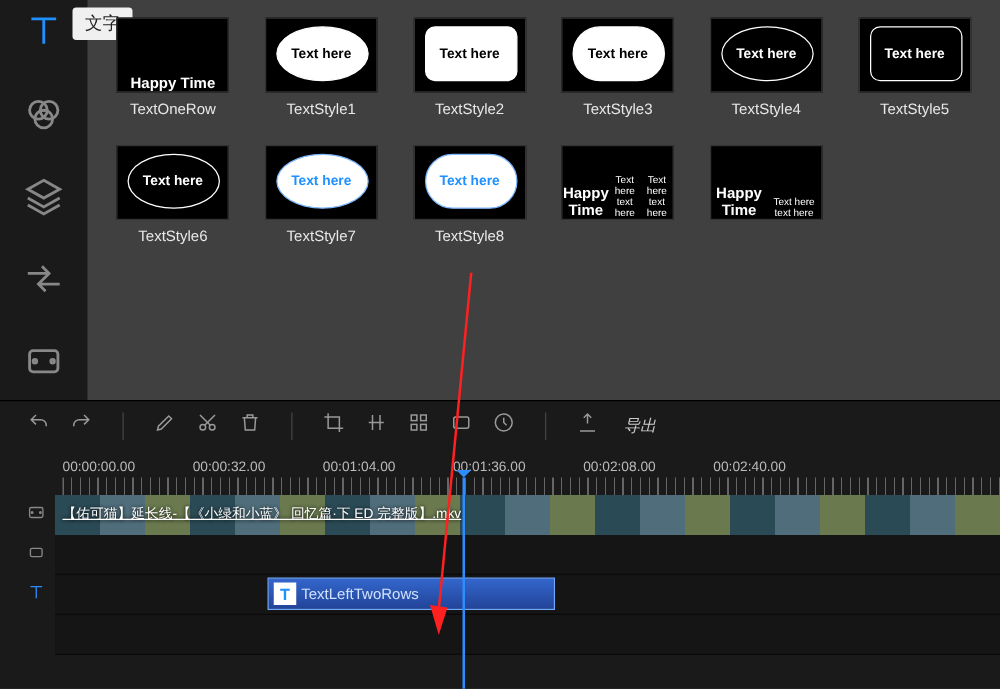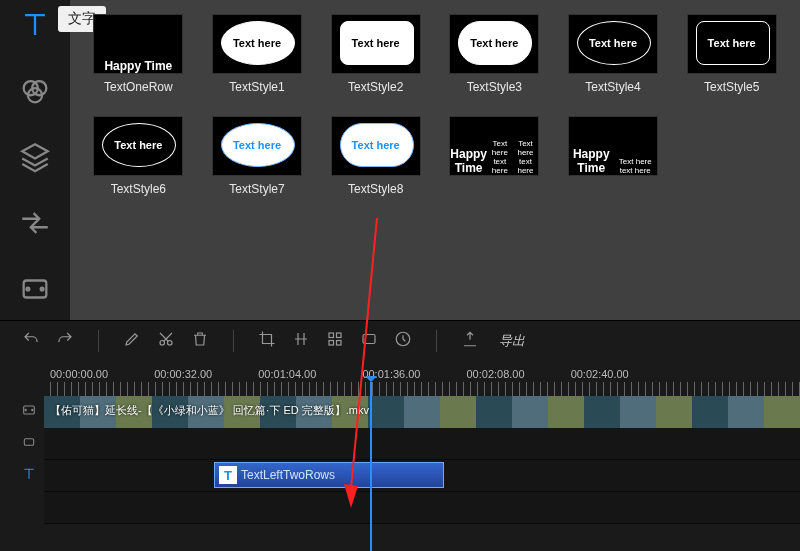--- a/index.html
+++ b/index.html
@@ -168,20 +168,21 @@
       #2a4a56 0, #2a4a56 36px,
       #4f6d7a 36px, #4f6d7a 72px,
       #6a7a4e 72px, #6a7a4e 108px
     );
   }
   .video-strip .filename {
     position:absolute; left:6px; top:7px;
     font-size:11px;
     color:#fff;
     text-shadow:0 0 3px #000;
+    text-decoration:underline;
   }
   .text-clip {
     position:absolute;
     left:170px; top:2px;
     width:230px; height:26px;
     background: linear-gradient(#3366cc,#224499);
     border:1px solid #6fa8ff;
     display:flex; align-items:center;
     padding-left:4px;
     gap:4px;

